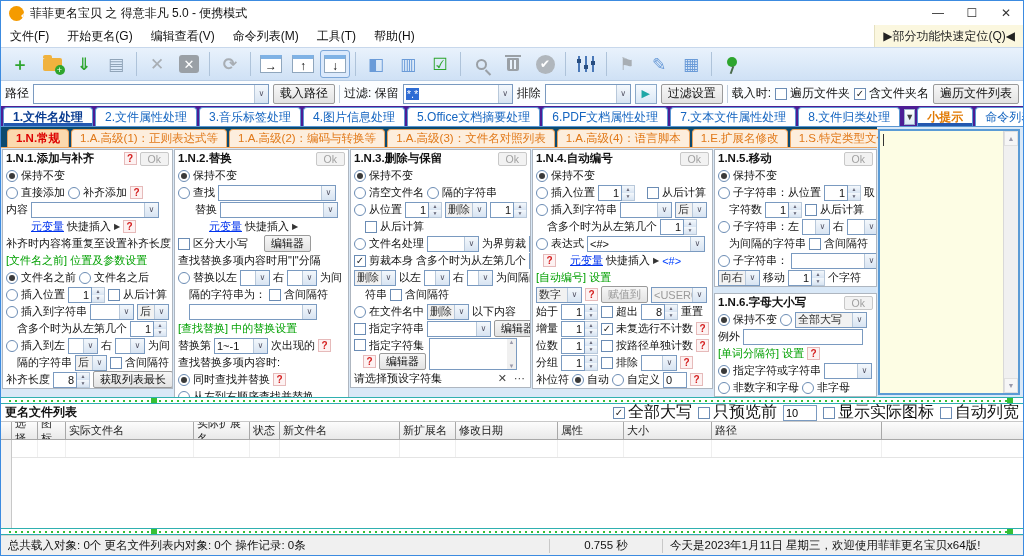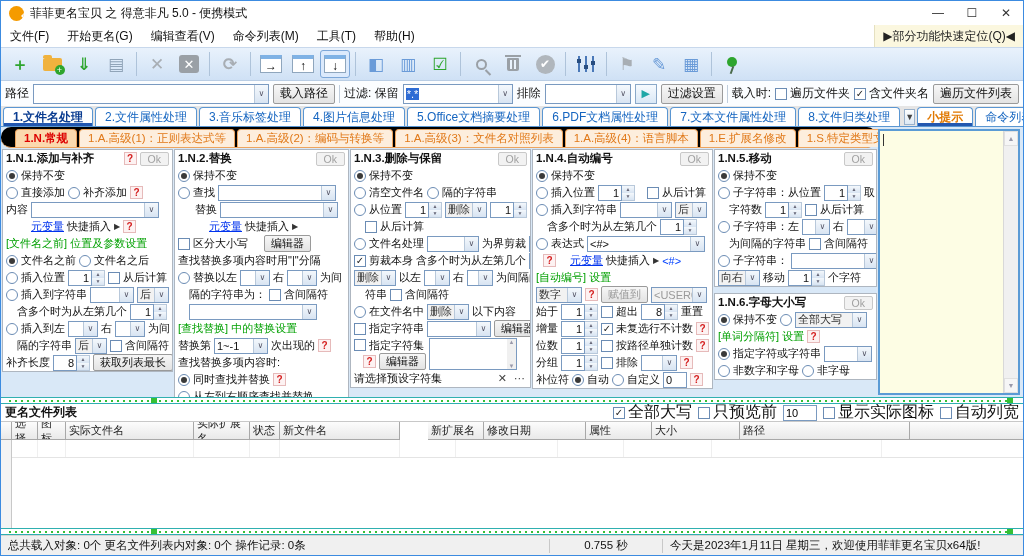--- a/index.html
+++ b/index.html
@@ -37,31 +37,31 @@
   .shape-sliders::after{content:"";position:absolute;left:-1px;top:3px;width:4px;height:4px;background:#274d80;box-shadow:7px 6px 0 #274d80,14px 2px 0 #274d80;}
   .shape-pin{width:10px;height:10px;background:#2ea52e;border-radius:50%;position:relative;transform:translateY(-2px);}
   .shape-pin::after{content:"";position:absolute;left:4px;top:9px;width:2px;height:8px;background:#4a6a4a;transform:rotate(20deg);}
   
   .pathrow{height:25px;display:flex;align-items:center;background:#fbfdff;padding:2px 4px;gap:4px;font-size:12px;flex:0 0 auto;white-space:nowrap;}
   .pathrow .combo{height:20px;}
   .pathrow .btn{height:20px;font-size:12px;}
   .pathrow .vsep{width:1px;height:18px;background:#c0cddc;}
   .playbtn{width:22px;height:20px;border:1px solid #8aa8c8;background:linear-gradient(#f6fafe,#dae8f6);display:flex;align-items:center;justify-content:center;color:#1fa7a7;font-size:11px;}
   
-  .tabsrow{height:21px;display:flex;align-items:flex-end;background:#e5e5e5;padding:0 2px;border-bottom:1px solid #5a96d2;flex:0 0 auto;}
+  .tabsrow{height:21px;display:flex;align-items:flex-end;background:#4c1d95;padding:0 2px;border-bottom:1px solid #5a96d2;flex:0 0 auto;}
   .mtab{display:flex;align-items:center;height:19px;padding:0 9px;margin-right:2px;border:1px solid #5a96d2;border-bottom:none;border-radius:4px 4px 0 0;background:#fff;color:#1565c0;font-size:12px;white-space:nowrap;}
   .mtab.sel{font-weight:bold;color:#0b3d91;box-shadow:inset 0 -3px 0 #2257b0;}
   .mtab.orange{color:#e07800;font-weight:bold;}
   .ovfbtn{width:18px;height:16px;border:1px solid #9ab2cc;background:linear-gradient(#fdfefe,#dde9f5);font-size:9px;color:#444;display:flex;align-items:center;justify-content:center;margin:0 2px 1px 2px;}
   .fill{flex:1;}
   
   .contentrow{display:flex;flex:0 0 auto;height:270px;background:#d9e8f7;}
   .leftcol{width:876px;display:flex;flex-direction:column;}
   .rightcol{flex:1;display:flex;padding:2px 3px 2px 1px;}
-  .subtabsrow{height:21px;display:flex;align-items:flex-end;background:#000000;padding:0 14px;border-bottom:1px solid #eda45e;flex:0 0 auto;border-radius:10px;}
+  .subtabsrow{height:21px;display:flex;align-items:flex-end;background:#0c4a6e;padding:0 6px;border-bottom:1px solid #eda45e;flex:0 0 auto;}
   .stab{display:flex;align-items:center;height:18px;padding:0 8px;margin-right:2px;border:1px solid #eda45e;border-bottom:none;border-radius:4px 4px 0 0;background:#fdeedd;color:#e07818;font-size:11.5px;white-space:nowrap;}
   .stab.sel{background:#fbd9ae;color:#dd0000;font-weight:bold;}
   
   .panels{flex:1;display:flex;padding:1px;}
   .pcol{display:flex;flex-direction:column;flex:0 0 auto;}
   .panel{background:#fff;border:1px solid #aeb6c0;margin:0 1px 6px 0;overflow:hidden;flex:0 0 auto;}
   .phead{display:flex;align-items:center;height:17px;padding:0 3px;gap:3px;}
   .ptitle{font-weight:bold;font-size:11.5px;color:#111;white-space:nowrap;}
   .okbtn{height:14px;padding:0 7px;border:1px solid #c8c8c8;background:#f2f2f2;color:#a0a0a0;font-size:10.5px;display:flex;align-items:center;border-radius:2px;}
   .line{display:flex;align-items:center;min-height:17px;padding:0 3px;gap:3px;white-space:nowrap;font-size:11px;color:#111;}
@@ -328,20 +328,23 @@
                 </span>
               </div>
               <div class="line">
                 <span style="width: 22px; flex: 0 0 auto;"></span>
                 <span class="link">元变量</span>
                 <span class="lbl">快捷插入</span>
                 <span class="arrow">▶</span>
                 <span class="help">?</span>
               </div>
               <div class="line">
+                <span class="lbl">补齐时内容将重复至设置补齐长度</span>
+              </div>
+              <div class="line">
                 <span class="green">[文件名之前] 位置及参数设置</span>
               </div>
               <div class="line">
                 <span class="opt">
                   <span class="rad on"></span>
                   <span class="lbl">文件名之前</span>
                 </span>
                 <span class="opt">
                   <span class="rad"></span>
                   <span class="lbl">文件名之后</span>
@@ -972,20 +975,24 @@
                   <span class="rad on"></span>
                   <span class="lbl">保持不变</span>
                 </span>
                 <span class="opt">
                   <span class="rad"></span>
                 </span>
                 <span class="combo gray" style="width: 72px;">
                   <span class="val">全部大写</span>
                   <span class="dd">∨</span>
                 </span>
+              </div>
+              <div class="line">
+                <span class="lbl">例外</span>
+                <span class="inp" style="width: 120px;"></span>
               </div>
               <div class="line">
                 <span class="green">[单词分隔符] 设置</span>
                 <span class="help">?</span>
               </div>
               <div class="line">
                 <span class="opt">
                   <span class="rad on"></span>
                   <span class="lbl">指定字符或字符串</span>
                 </span>
@@ -1053,21 +1060,21 @@
   <div class="grid">
     <div class="gridhdr">
       <div class="gutter"></div>
       <div style="display:flex">
           <div class="gcell" style="width: 26px;">选择</div>
           <div class="gcell" style="width: 28px;">图标</div>
           <div class="gcell" style="width: 128px;">实际文件名</div>
           <div class="gcell" style="width: 56px;">实际扩展名</div>
           <div class="gcell" style="width: 30px;">状态</div>
           <div class="gcell" style="width: 120px;">新文件名</div>
-          <div class="gcell" style="width: 56px; margin-left: 28px;">新扩展名</div>
+          <div class="gcell" style="width: 56px;">新扩展名</div>
           <div class="gcell" style="width: 102px;">修改日期</div>
           <div class="gcell" style="width: 66px;">属性</div>
           <div class="gcell" style="width: 88px;">大小</div>
           <div class="gcell" style="width: 170px;">路径</div>
         </div>
       <div class="gcell" style="flex:1;border-right:none"></div>
     </div>
     <div class="gridbody">
       <div class="gbgutter"></div>
       <div style="flex:1">

